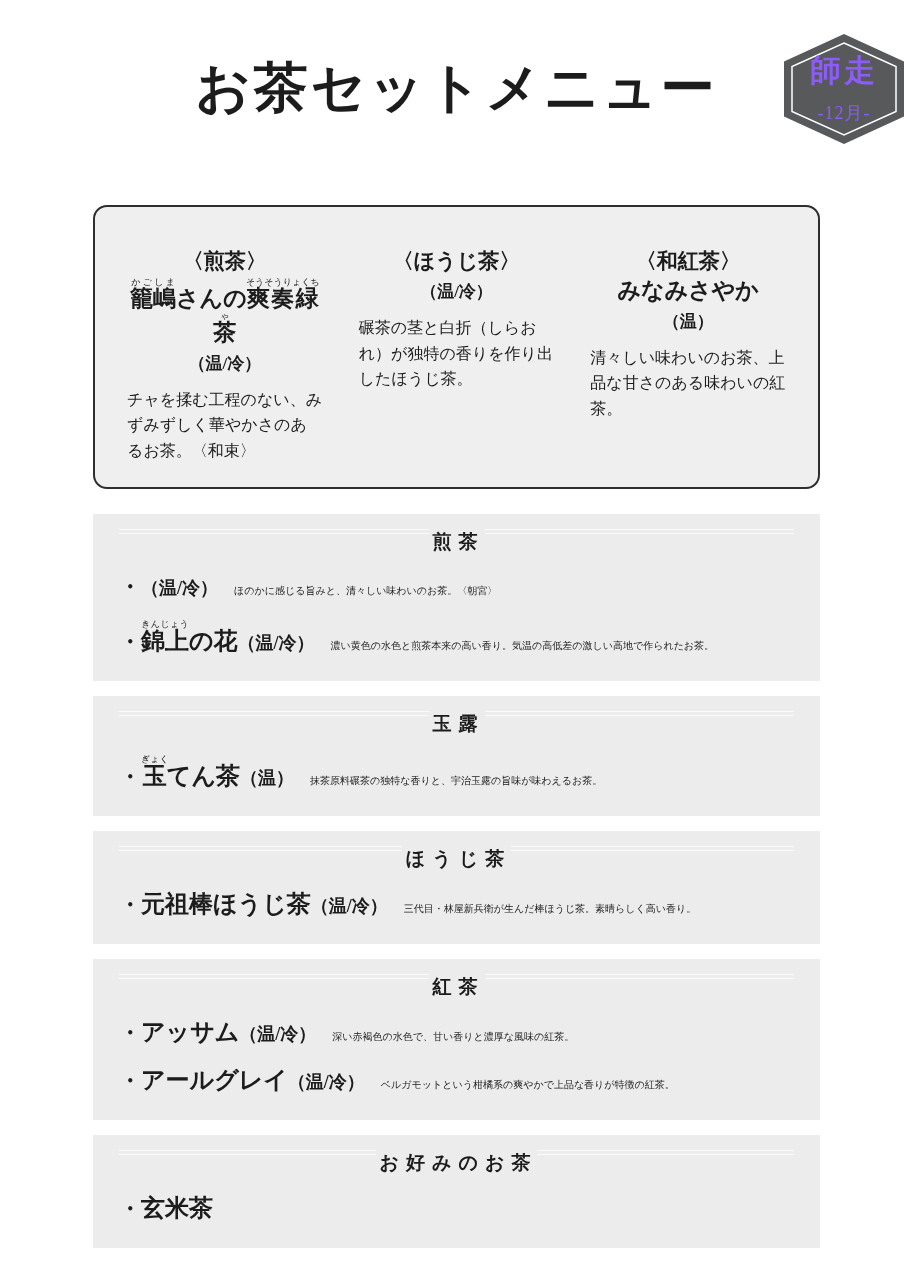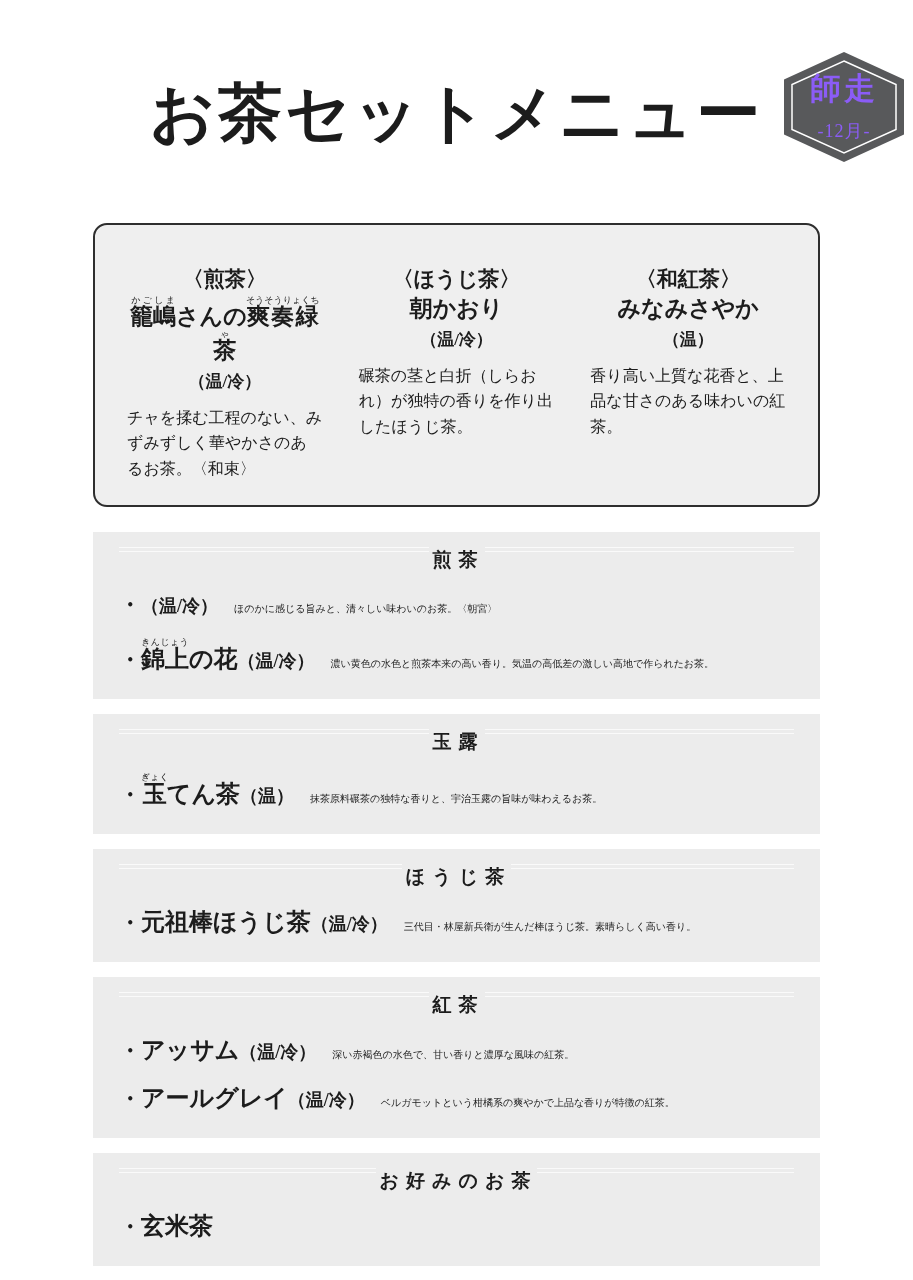--- a/index.html
+++ b/index.html
@@ -9,23 +9,23 @@
     background: #ffffff;
     color: #1c1c1c;
     font-family: "Liberation Serif", "DejaVu Serif", serif;
     overflow: hidden;
   }
   .page { position: relative; width: 913px; height: 1280px; }
 
   
   .hdr { position: relative; height: 152px; }
   .page-title {
-    margin: 18px; padding-top: 52px;
+    margin: 0; padding-top: 52px;
     text-align: center;
-    font-size: 64px; font-weight: bold;
+    font-size: 54px; font-weight: bold;
     letter-spacing: 3px;
   }
   .badge { position: absolute; top: 33px; right: 8px; width: 122px; height: 112px; }
   .badge svg { position: absolute; inset: 0; }
   .badge-txt {
     position: absolute; inset: 0;
     display: flex; flex-direction: column; align-items: center; justify-content: center;
     color: #8b5cf6; padding-top: 2px;
   }
   .badge-season { font-size: 31px; font-weight: bold; letter-spacing: 3px; line-height: 1.05; }
@@ -107,30 +107,29 @@
     <div class="rec-cols" id="rec-cols">
   <div class="rec-col">
     <div class="rec-type">〈煎茶〉</div>
     <div class="rec-name"><ruby>籠嶋<rt>かごしま</rt></ruby>さんの<ruby>爽奏緑茶<rt>そうそうりょくちゃ</rt></ruby></div>
     <div class="rec-temp">（温/冷）</div>
     <div class="rec-desc">チャを揉む工程のない、みずみずしく華やかさのあるお茶。〈和束〉</div>
   </div>
 
   <div class="rec-col">
     <div class="rec-type">〈ほうじ茶〉</div>
-    <div class="rec-name">朝かおり</div>
     <div class="rec-temp">（温/冷）</div>
     <div class="rec-desc">碾茶の茎と白折（しらおれ）が独特の香りを作り出したほうじ茶。</div>
   </div>
 
   <div class="rec-col">
     <div class="rec-type">〈和紅茶〉</div>
     <div class="rec-name">みなみさやか</div>
     <div class="rec-temp">（温）</div>
-    <div class="rec-desc">香り高い上質な花香と、上品な甘さのある味わいの紅茶。</div>
+    <div class="rec-desc">清々しい味わいのお茶、上品な甘さのある味わいの紅茶。</div>
   </div>
 </div>
   </section>
 
   <div id="sections">
   <section class="tea-section">
     <div class="sec-head">
       <span class="sec-line"></span>
       <h2 class="sec-title">煎茶</h2>
       <span class="sec-line"></span>

